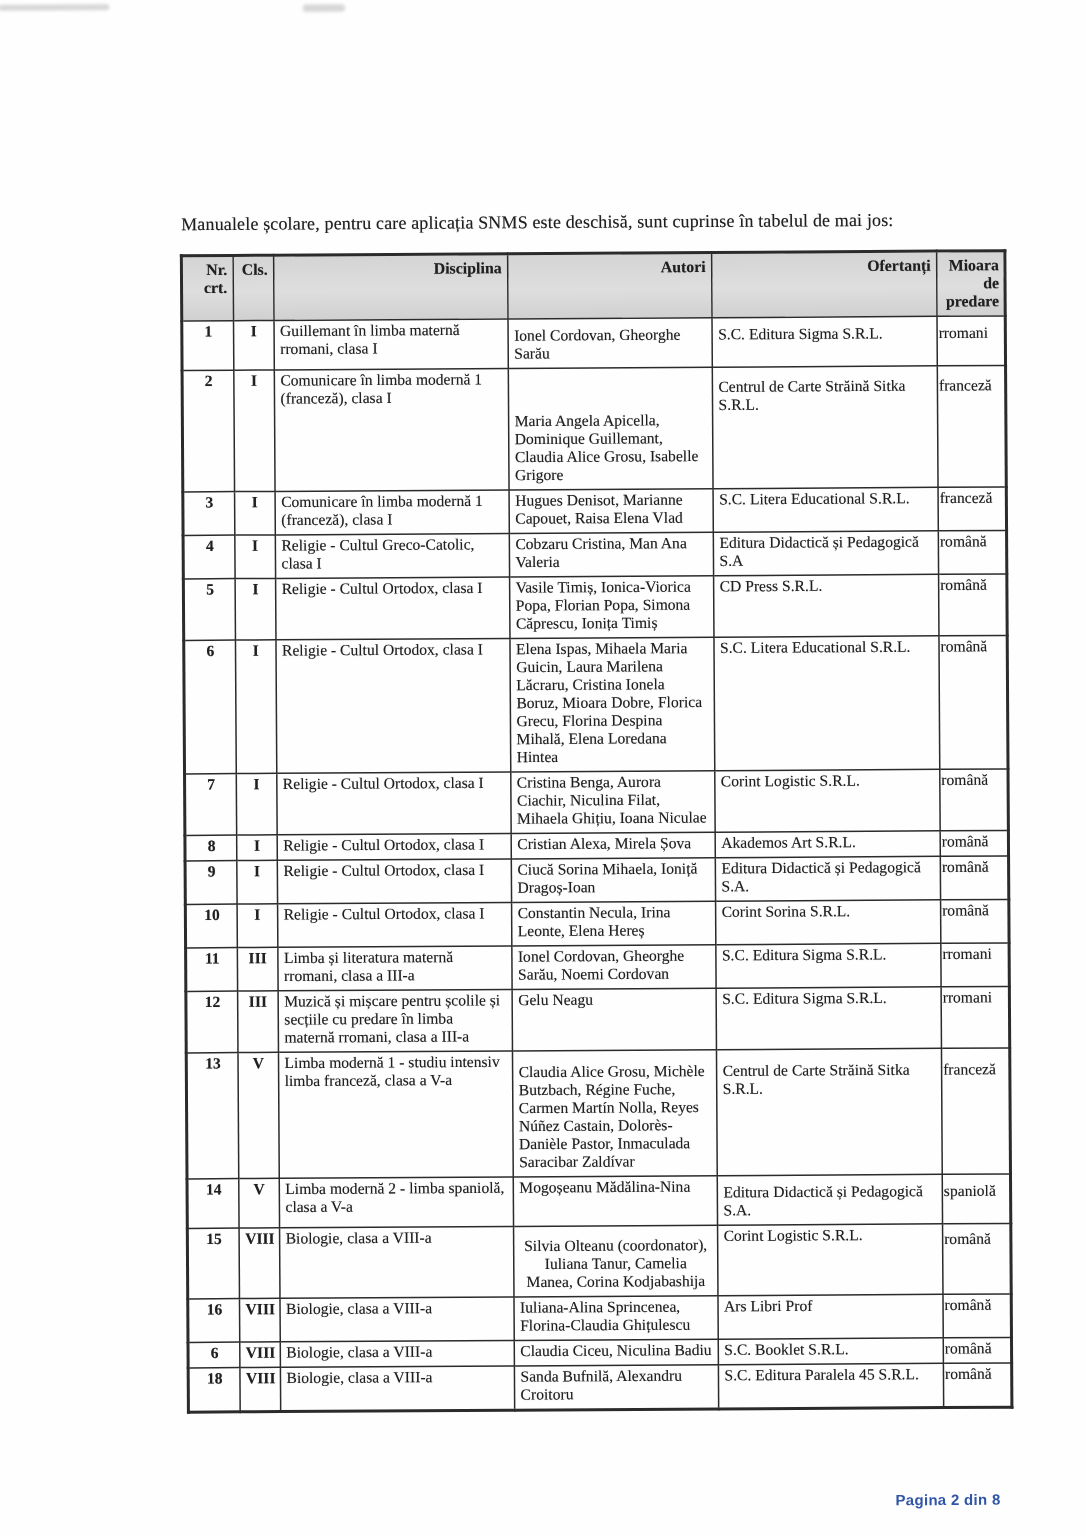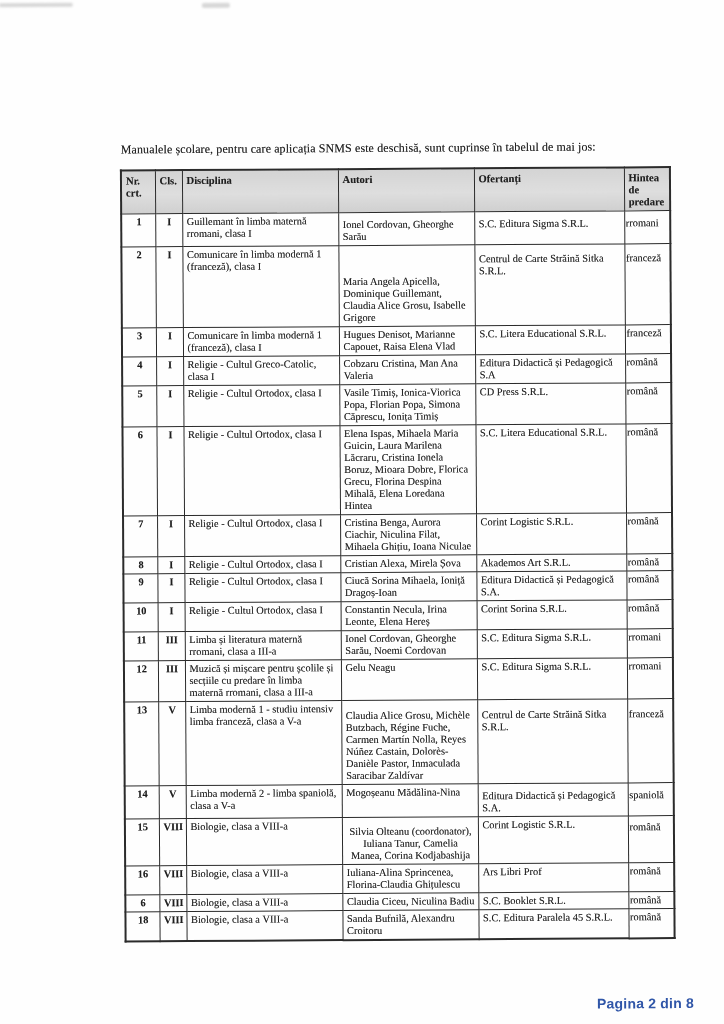--- a/index.html
+++ b/index.html
@@ -65,21 +65,21 @@
 
   table.manuals th, table.manuals td {
     border: 1.5px solid #2b2b2b;
     vertical-align: top;
     padding: 2px 3px 2px 4px;
     overflow: hidden;
   }
   table.manuals thead th {
     background: linear-gradient(180deg, #d4d4d4 0%, #dedede 55%, #d0d0d0 100%);
     font-weight: bold;
-    text-align: left;
+    text-align: right;
     padding-top: 4px;
     font-size: 10.6px;
   }
   table.manuals td.td-nr,
   table.manuals td.td-cls {
     text-align: center;
     font-weight: 600;
   }
   table.manuals td.td-limba { padding-left: 1px; }
 
@@ -97,21 +97,21 @@
   tbody tr:nth-child(14) td.td-limba    { padding-top: 6px; }
   tbody tr:nth-child(15) td.td-autori   { padding-top: 8px; text-align: center; }
   tbody tr:nth-child(15) td.td-limba    { padding-top: 5px; }
   tbody tr:nth-child(18) td.td-ofertanti{ padding-bottom: 10px; }
 
   .page-footer {
     position: absolute;
     left: 594px;
     top: 997px;
     font-family: "Liberation Sans", "DejaVu Sans", sans-serif;
-    font-size: 14px;
+    font-size: 10px;
     font-weight: bold;
     letter-spacing: 0.2px;
     text-align: center;
   }
 </style>
 </head>
 <body>
 
 <div class="sheet">
   <div class="tilt">
@@ -130,21 +130,21 @@
           <col class="col-ofertanti">
           <col class="col-limba">
         </colgroup>
         <thead>
           <tr>
               <th class="th-nr">Nr. crt.</th>
               <th class="th-cls">Cls.</th>
               <th class="th-disciplina">Disciplina</th>
               <th class="th-autori">Autori</th>
               <th class="th-ofertanti">Ofertanți</th>
-              <th class="th-limba">Hintea de predare</th>
+              <th class="th-limba">Mioara de predare</th>
             </tr>
         </thead>
         <tbody>
             <tr>
               <td class="td-nr">1</td>
               <td class="td-cls">I</td>
               <td class="td-disciplina">Guillemant în limba maternă rromani, clasa I</td>
               <td class="td-autori">Ionel Cordovan, Gheorghe Sarău</td>
               <td class="td-ofertanti">S.C. Editura Sigma S.R.L.</td>
               <td class="td-limba">rromani</td>

